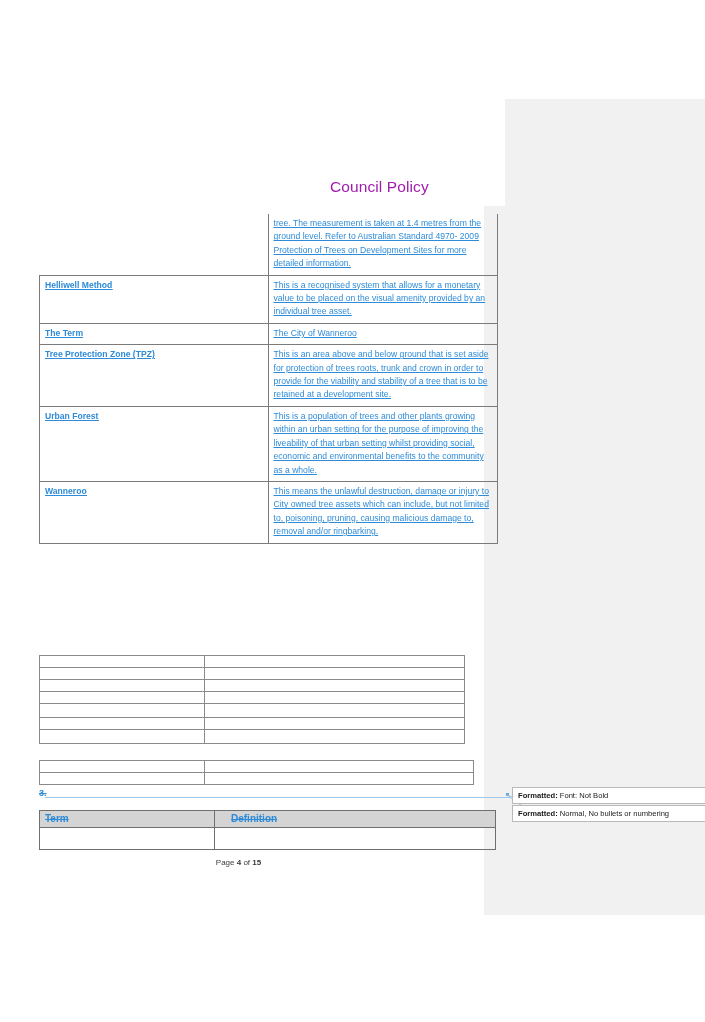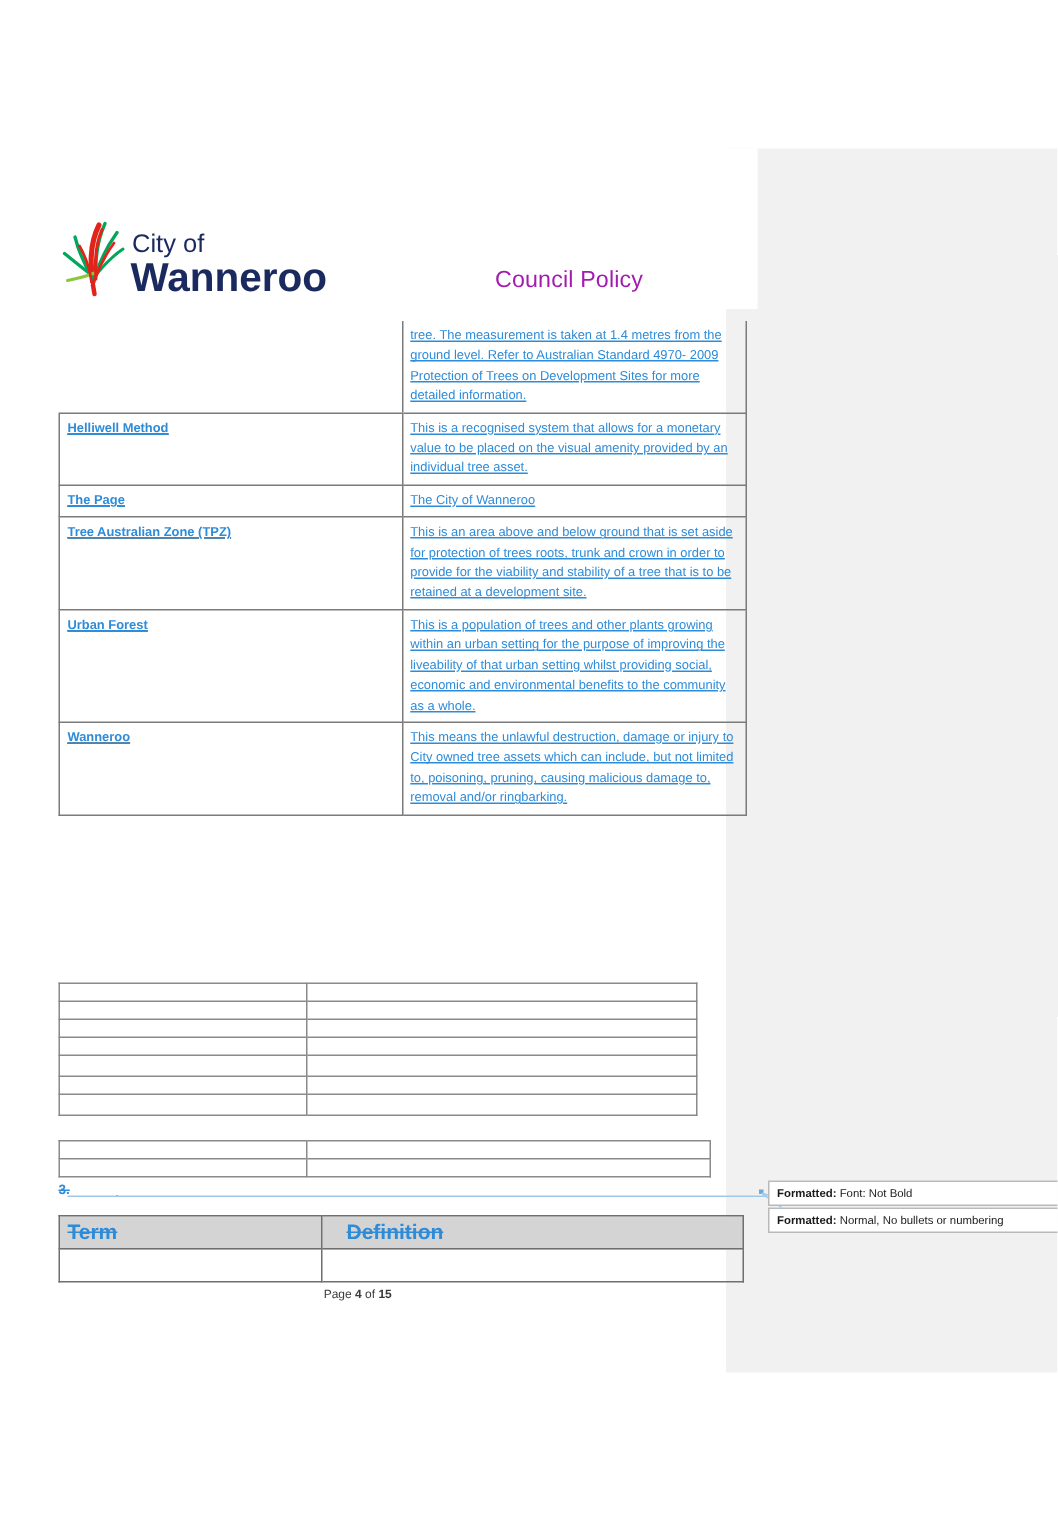--- a/index.html
+++ b/index.html
@@ -191,21 +191,21 @@
   }
   #term-table td {
     border: 1px solid #6f6f6f;
     padding: 2px 5px 3px 5px;
   }
   #term-table .hdr {
     background: #d4d4d4;
     font-weight: bold;
     color: #2e8bd8;
     text-decoration: line-through;
-    font-size: 14px;
+    font-size: 10px;
   }
   #term-table .col-a { width: 164px; }
   #term-table .col-b { width: 259px; padding-left: 16px; }
   #term-table tr.empty td { height: 16px; }
 
   
   .footer {
     position: absolute;
     left: 0;
     top: 858px;
@@ -238,40 +238,20 @@
 </head>
 <body>
 
 <div id="page">
 
   <div class="review-margin"></div>
   <div class="review-notch"></div>
 
   <div class="header">
 
-    <div class="logo">
-      <svg width="180" height="62" viewBox="0 0 180 62" xmlns="http://www.w3.org/2000/svg">
-
-        <g>
-          <path d="M22 46 C 20 34, 20 20, 26 8" stroke="#e2231a" stroke-width="3.4" fill="none" stroke-linecap="round"></path>
-          <path d="M22 44 C 16 34, 12 24, 10 16" stroke="#00a65a" stroke-width="2.2" fill="none" stroke-linecap="round"></path>
-          <path d="M22 42 C 14 36, 8 31, 3 27" stroke="#00a65a" stroke-width="2.2" fill="none" stroke-linecap="round"></path>
-          <path d="M23 40 C 18 42, 10 44, 5 45" stroke="#8cc63e" stroke-width="2.0" fill="none" stroke-linecap="round"></path>
-          <path d="M24 36 C 24 26, 26 16, 30 7" stroke="#00a65a" stroke-width="2.2" fill="none" stroke-linecap="round"></path>
-          <path d="M25 38 C 28 29, 33 20, 38 13" stroke="#00a65a" stroke-width="2.2" fill="none" stroke-linecap="round"></path>
-          <path d="M25 40 C 30 34, 36 28, 42 24" stroke="#00a65a" stroke-width="2.0" fill="none" stroke-linecap="round"></path>
-          <path d="M24 44 C 23 32, 24 20, 28 11" stroke="#e2231a" stroke-width="2.0" fill="none" stroke-linecap="round"></path>
-          <path d="M23 45 C 26 36, 31 27, 36 20" stroke="#e2231a" stroke-width="1.8" fill="none" stroke-linecap="round"></path>
-          <path d="M21 46 C 20 38, 17 29, 13 22" stroke="#e2231a" stroke-width="1.8" fill="none" stroke-linecap="round"></path>
-          <path d="M22 48 L 23 54" stroke="#e2231a" stroke-width="3" fill="none" stroke-linecap="round"></path>
-        </g>
-        <text x="48" y="26" font-family="Liberation Sans, sans-serif" font-size="17" fill="#1b2a5e">City of</text>
-        <text x="47" y="52" font-family="Liberation Sans, sans-serif" font-size="27" font-weight="bold" fill="#1b2a5e">Wanneroo</text>
-      </svg>
-    </div>
 
     <div class="doc-title">Council Policy</div>
   </div>
 
   <table class="tbl" id="definitions-table">
     <tbody>
       <tr>
         <td class="col-term cell-top-open" style="border-top:none;border-left:none;border-right:none;"></td>
         <td class="col-def" style="border-top:none;">
           <span class="ins">tree. The measurement is taken at 1.4 metres from the ground level. Refer to Australian Standard 4970- 2009 Protection of Trees on Development Sites for more detailed information.</span>
@@ -282,30 +262,30 @@
         <td class="col-term">
           <span class="ins bold">Helliwell Method</span>
         </td>
         <td class="col-def">
           <span class="ins">This is a recognised system that allows for a monetary value to be placed on the visual amenity provided by an individual tree asset.</span>
         </td>
       </tr>
 
       <tr>
         <td class="col-term">
-          <span class="ins bold">The Page</span>
+          <span class="ins bold">The Term</span>
         </td>
         <td class="col-def">
           <span class="ins">The City of Wanneroo</span>
         </td>
       </tr>
 
       <tr>
         <td class="col-term">
-          <span class="ins bold">Tree Australian Zone (TPZ)</span>
+          <span class="ins bold">Tree Protection Zone (TPZ)</span>
         </td>
         <td class="col-def">
           <span class="ins">This is an area above and below ground that is set aside for protection of trees roots, trunk and crown in order to provide for the viability and stability of a tree that is to be retained at a development site.</span>
         </td>
       </tr>
 
       <tr>
         <td class="col-term">
           <span class="ins bold">Urban Forest</span>
         </td>

